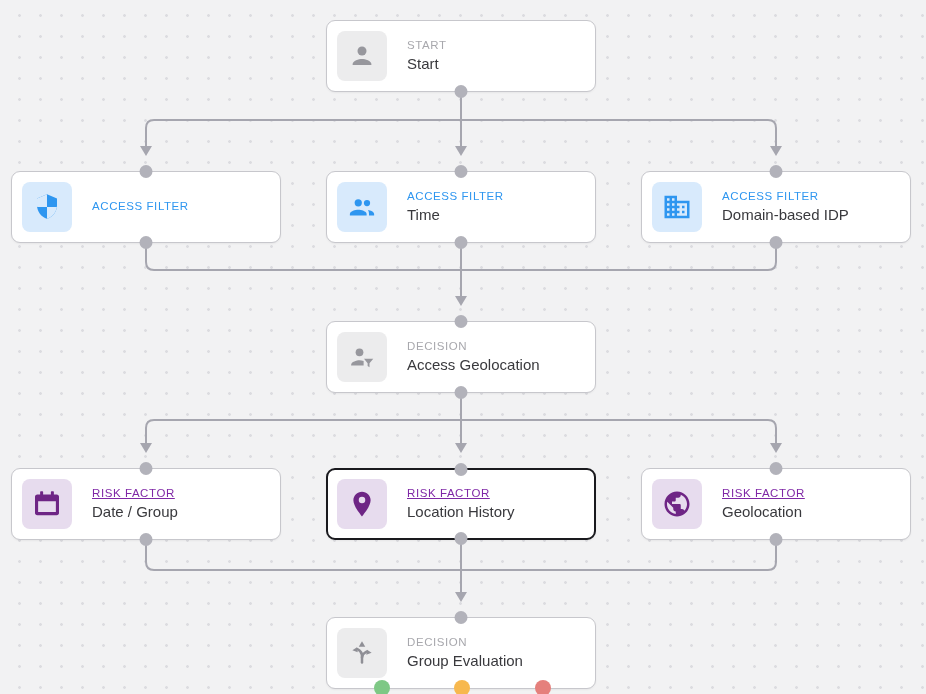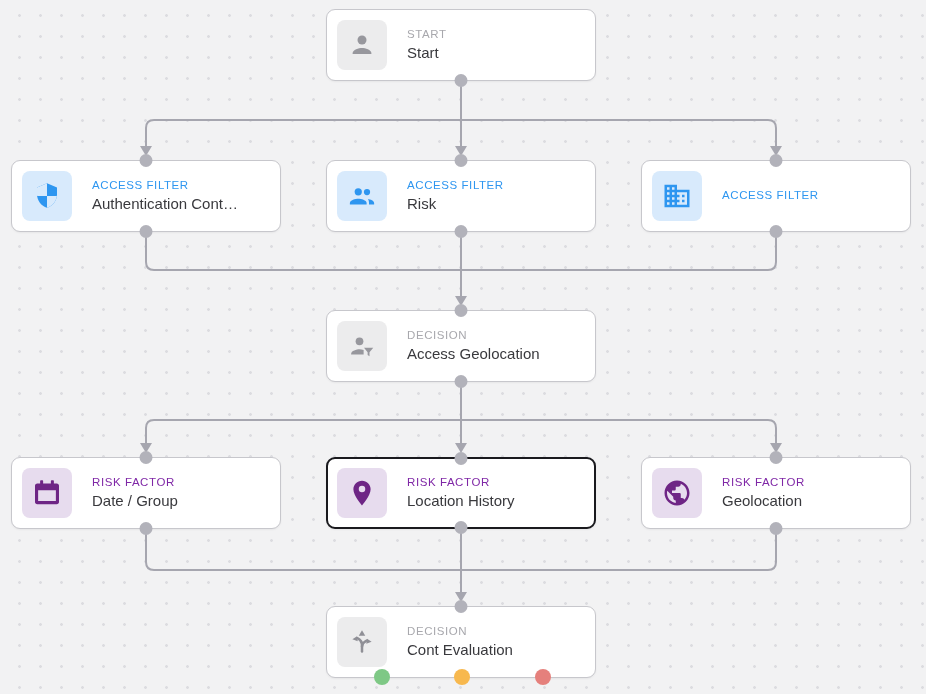--- a/index.html
+++ b/index.html
@@ -11,36 +11,36 @@
     background-size:21px 21px;
     background-position:9px 5px;
   }
   .wires{position:absolute;left:0;top:0;z-index:1;}
   .edge{stroke:#a6a6af;stroke-width:2;fill:none;}
   .arrow{fill:#a6a6af;stroke:none;}
   .node{
     position:absolute;width:270px;height:72px;box-sizing:border-box;
     background:#ffffff;border:1px solid #c7c7cc;border-radius:9px;
     box-shadow:0 1px 2px rgba(0,0,0,.05);
-    display:flex;align-items:center;padding:10px;z-index:2;cursor:pointer;
+    display:flex;align-items:center;padding:10px;z-index:2;cursor:pointer;margin-top:11px;
   }
   .node.selected{border:2px solid #1a1a1e;padding:9px;}
   .icon-box{
     width:50px;height:50px;border-radius:8px;flex:0 0 50px;
     display:flex;align-items:center;justify-content:center;
   }
   .icon-box svg{width:30px;height:30px;display:block;}
   .v-gray  .icon-box{background:#ececed;}
   .v-blue  .icon-box{background:#d8eafc;}
   .v-purple .icon-box{background:#e7dcee;}
   .texts{display:flex;flex-direction:column;margin-left:20px;line-height:1.35;min-width:0;}
   .category{font-size:11.5px;font-weight:500;letter-spacing:.05em;text-transform:uppercase;}
   .v-gray  .category{color:#a8a8ad;}
   .v-blue  .category{color:#2e96f0;}
-  .v-purple .category{color:#7f27a6;}
+  .v-purple .category{color:#7f27a6;text-decoration:underline;}
   .title{font-size:15px;color:#39393d;white-space:nowrap;overflow:hidden;text-overflow:ellipsis;max-width:175px;}
   .port{
     position:absolute;width:13px;height:13px;border-radius:50%;
     background:#b2b2ba;left:50%;transform:translateX(-50%);z-index:3;
   }
   .port-top{top:-7px;}
   .port-bottom{bottom:-7px;}
   .outcome{
     position:absolute;width:16px;height:16px;border-radius:50%;bottom:-8px;z-index:3;
   }
@@ -112,51 +112,51 @@
         </defs>
       <path d="M12 1.8 4 5.2v5.3c0 4.9 3.4 9.6 8 10.8 4.6-1.2 8-5.9 8-10.8V5.2z" fill="#2e96f0"></path>
       <g clip-path="url(#shclip)">
         <rect x="3" y="1" width="9" height="11" fill="#d8eafc"></rect>
         <rect x="12" y="12" width="9" height="11" fill="#d8eafc"></rect>
       </g>
     </svg>
   </div>
   <div class="texts">
     <span class="category">ACCESS FILTER</span>
-    <span class="title">Authentication Cont…</span>
   </div>
   <span class="port port-top"></span>
   <span class="port port-bottom"></span>
 </div>
 
 <div class="node v-blue pos-af2">
   <div class="icon-box">
     <svg viewBox="0 0 24 24" fill="#2e96f0">
       <circle cx="9" cy="8.6" r="2.9"></circle>
       <circle cx="16" cy="8.8" r="2.5"></circle>
       <path d="M2.3 17.6c0-2.3 4.5-3.4 6.7-3.4s6.7 1.1 6.7 3.4v1.1H2.3z"></path>
       <path d="M16.8 14.3c2 .3 4.9 1.2 4.9 3.3v1.1h-4.1v-1.4c0-1.2-.3-2.2-.8-3z"></path>
     </svg>
   </div>
   <div class="texts">
     <span class="category">ACCESS FILTER</span>
-    <span class="title">Risk</span>
+    <span class="title">Time</span>
   </div>
   <span class="port port-top"></span>
   <span class="port port-bottom"></span>
 </div>
 
 <div class="node v-blue pos-af3">
   <div class="icon-box">
     <svg viewBox="0 0 24 24" fill="#2e96f0">
       <path d="M12 7V3H2v18h20V7H12zM6 19H4v-2h2v2zm0-4H4v-2h2v2zm0-4H4V9h2v2zm0-4H4V5h2v2zm4 12H8v-2h2v2zm0-4H8v-2h2v2zm0-4H8V9h2v2zm0-4H8V5h2v2zm10 12h-8v-2h2v-2h-2v-2h2v-2h-2V9h8v10zm-2-8h-2v2h2v-2zm0 4h-2v2h2v-2z"></path>
     </svg>
   </div>
   <div class="texts">
     <span class="category">ACCESS FILTER</span>
+    <span class="title">Domain-based IDP</span>
   </div>
   <span class="port port-top"></span>
   <span class="port port-bottom"></span>
 </div>
 
 <div class="node v-gray pos-d1">
   <div class="icon-box">
     <svg viewBox="0 0 24 24" fill="#97979d">
       <circle cx="10" cy="8.2" r="3.1"></circle>
       <path d="M3.3 18.2c0-2.5 4.4-3.7 6.7-3.7 1 0 2.2.2 3.3.6v3.6H3.3z"></path>
@@ -223,19 +223,19 @@
         <path d="M12 13.5c0-2.6-2-3.6-3.8-4.7"></path>
         <path d="M12 15.5c0-2.6 2-3.6 3.8-4.7"></path>
       </g>
       <path fill="#8f8f96" d="M12 2.6 9.4 7h5.2z"></path>
       <path fill="#8f8f96" d="M4.3 9.8 8 7.4l.6 4z"></path>
       <path fill="#8f8f96" d="M19.7 11.8 16 9.4l-.6 4z"></path>
     </svg>
   </div>
   <div class="texts">
     <span class="category">DECISION</span>
-    <span class="title">Cont Evaluation</span>
+    <span class="title">Group Evaluation</span>
   </div>
   <span class="port port-top"></span>
   <span class="outcome o-green" style="background:#7ec885"></span>
   <span class="outcome o-amber" style="background:#f7b84e"></span>
   <span class="outcome o-red" style="background:#e5807c"></span>
 </div>
 
 </body></html>

